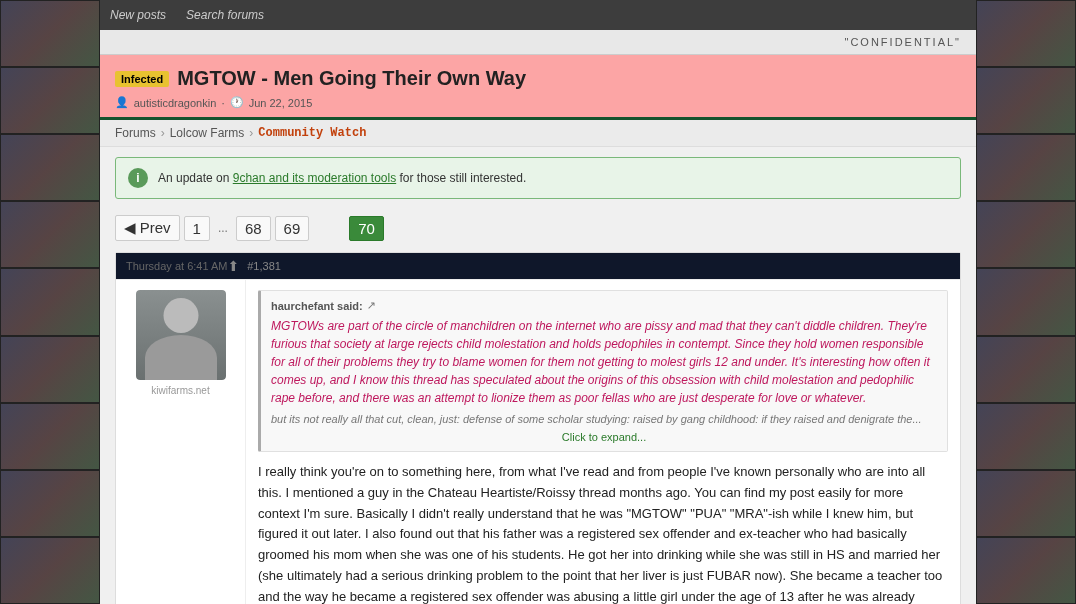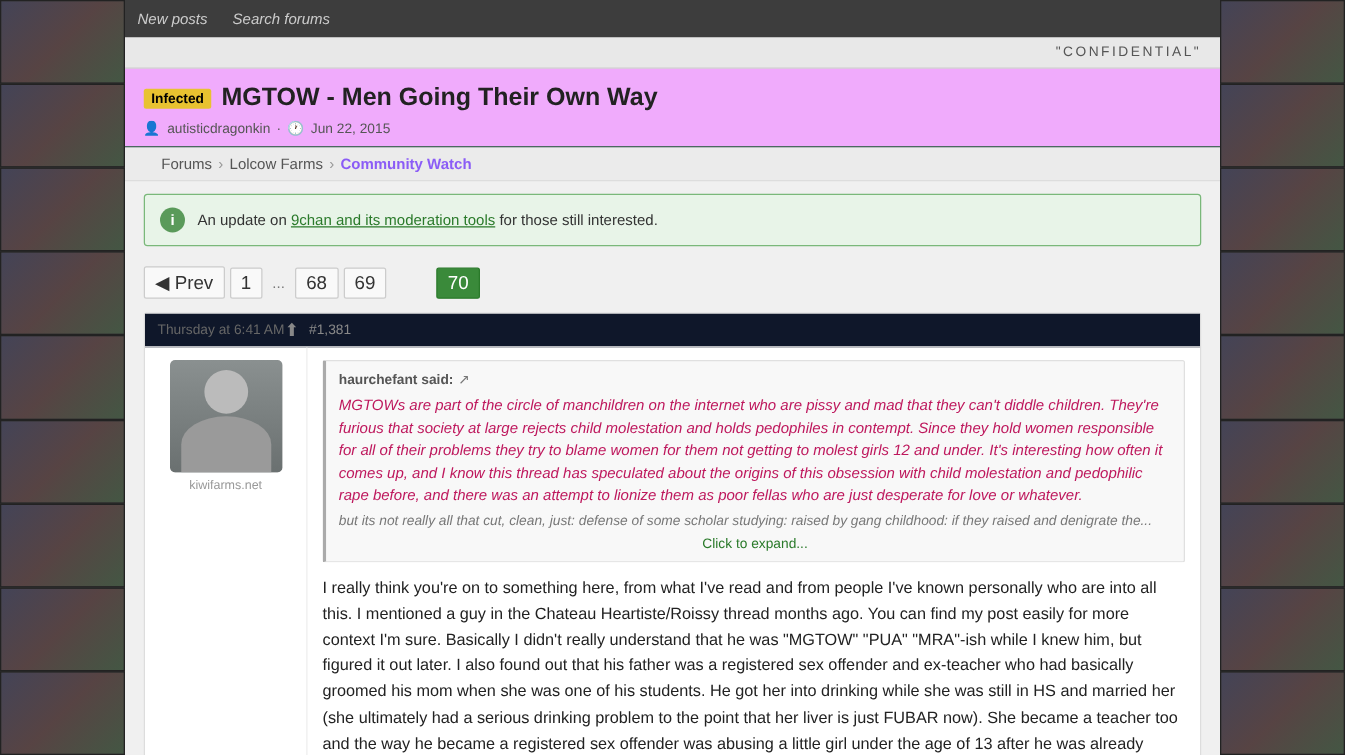--- a/index.html
+++ b/index.html
@@ -76,23 +76,23 @@
       text-align: right;
       padding: 6px 15px;
       font-size: 11px;
       color: #555;
       letter-spacing: 2px;
       border-bottom: 1px solid #ccc;
     }
 
     
     .thread-header {
-      background: #f0abfc;
+      background: #fca5a5;
       padding: 12px 15px 8px;
-      border-bottom: 1px solid #14532d;
+      border-bottom: 3px solid #14532d;
     }
     .thread-title-row {
       display: flex;
       align-items: center;
       gap: 8px;
       margin-bottom: 6px;
     }
     .infected-badge {
       background: #e8c230;
       color: #000;
@@ -111,31 +111,31 @@
       color: #777;
       display: flex;
       align-items: center;
       gap: 5px;
     }
     .thread-meta span { color: #555; }
 
     
     .breadcrumb {
       background: #ebebeb;
-      padding: 6px 29px;
+      padding: 6px 15px;
       font-size: 12px;
       color: #555;
       display: flex;
       align-items: center;
       gap: 5px;
       border-bottom: 1px solid #ddd;
     }
     .breadcrumb a { color: #555; text-decoration: none; }
     .breadcrumb .sep { color: #999; }
-    .breadcrumb .active { color: #8b5cf6; font-weight: bold; }
+    .breadcrumb .active { color: #c2410c; font-weight: bold; font-family: Liberation Mono, monospace; }
 
     
     .info-alert {
       margin: 10px 15px;
       background: #e8f4e8;
       border: 1px solid #7ab87a;
       border-radius: 3px;
       padding: 10px 12px;
       display: flex;
       align-items: center;

